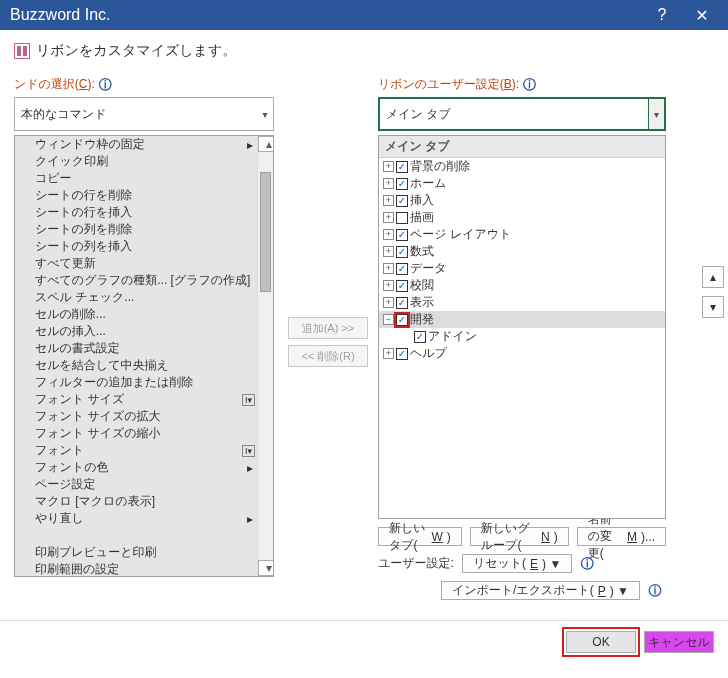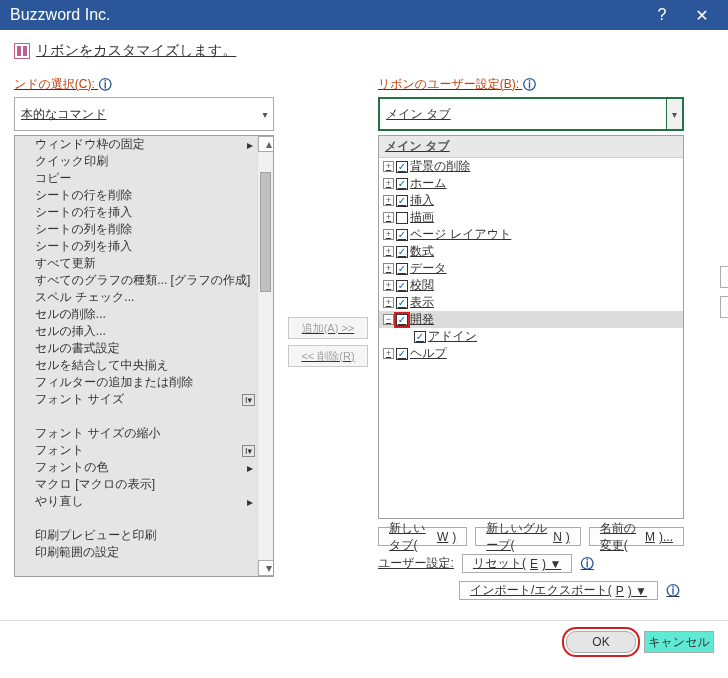--- a/index.html
+++ b/index.html
@@ -22,22 +22,21 @@
     padding: 0 6px 0 10px;
     font-size: 16px;
   }
   .titlebar .title { flex: 1; }
   .titlebar .winbtn {
     width: 40px; height: 30px;
     display: flex; align-items: center; justify-content: center;
     cursor: pointer;
   }
   .content {
-    padding: 12px 14px 0 14px;
-    text-decoration: underline;
+    padding: 12px 32px 0 14px;
   }
   .heading-row {
     display: flex; align-items: center; gap: 6px;
     margin-bottom: 16px;
   }
   .heading-icon {
     width:16px; height:16px;
     border:1px solid #c06090;
     position: relative;
   }
@@ -151,21 +150,21 @@
   .footer {
     border-top:1px solid #ddd;
     padding:10px 14px;
     display:flex; justify-content:flex-end; gap:8px;
     margin-top: 12px;
   }
   .ok-btn {
     width:70px; height:22px; border:1px solid #ababab; background:#e5e5e5;
     display:flex; align-items:center; justify-content:center; cursor:pointer;
   }
-  .ok-highlight { outline:2px solid #d02020; outline-offset:2px;border-radius:10px;}
+  .ok-highlight { outline:2px solid #d02020; outline-offset:2px;}
   .tri-down::after { content:"▾"; font-size:10px; color:#555; }
 </style>
 </head>
 <body>
 
 <div class="titlebar">
   <span class="title">Buzzword Inc.</span>
   <div class="winbtn">?</div>
   <div class="winbtn">✕</div>
 </div>
@@ -250,34 +249,39 @@
               <span class="cmd-icon"></span>
               <span>フィルターの追加または削除</span>
             </div>
             <div class="list-item">
               <span class="cmd-icon"></span>
               <span>フォント サイズ</span>
               <span class="arrow-r" style="border:1px solid #888;padding:0 2px;font-size:9px;">I▾</span>
             </div>
             <div class="list-item">
               <span class="cmd-icon"></span>
+              <span>フォント サイズの拡大</span>
             </div>
             <div class="list-item">
               <span class="cmd-icon"></span>
               <span>フォント サイズの縮小</span>
             </div>
             <div class="list-item">
               <span class="cmd-icon"></span>
               <span>フォント</span>
               <span class="arrow-r" style="border:1px solid #888;padding:0 2px;font-size:9px;">I▾</span>
             </div>
             <div class="list-item">
               <span class="cmd-icon"></span>
               <span>フォントの色</span>
               <span class="arrow-r">▸</span>
+            </div>
+            <div class="list-item">
+              <span class="cmd-icon"></span>
+              <span>ページ設定</span>
             </div>
             <div class="list-item">
               <span class="cmd-icon"></span>
               <span>マクロ [マクロの表示]</span>
             </div>
             <div class="list-item">
               <span class="cmd-icon"></span>
               <span>やり直し</span>
               <span class="arrow-r">▸</span>
             </div>
@@ -431,16 +435,16 @@
         </div>
       </div>
     </div>
   </div>
 </div>
 
 <div class="footer">
   <div class="ok-btn ok-highlight">
     <span>OK</span>
   </div>
-  <div class="ok-btn" style="background:#5eead4;font-family:Liberation Mono, monospace;">
+  <div class="ok-btn" style="background:#d946ef;font-family:Liberation Mono, monospace;">
     <span>キャンセル</span>
   </div>
 </div>
 
 </body></html>

